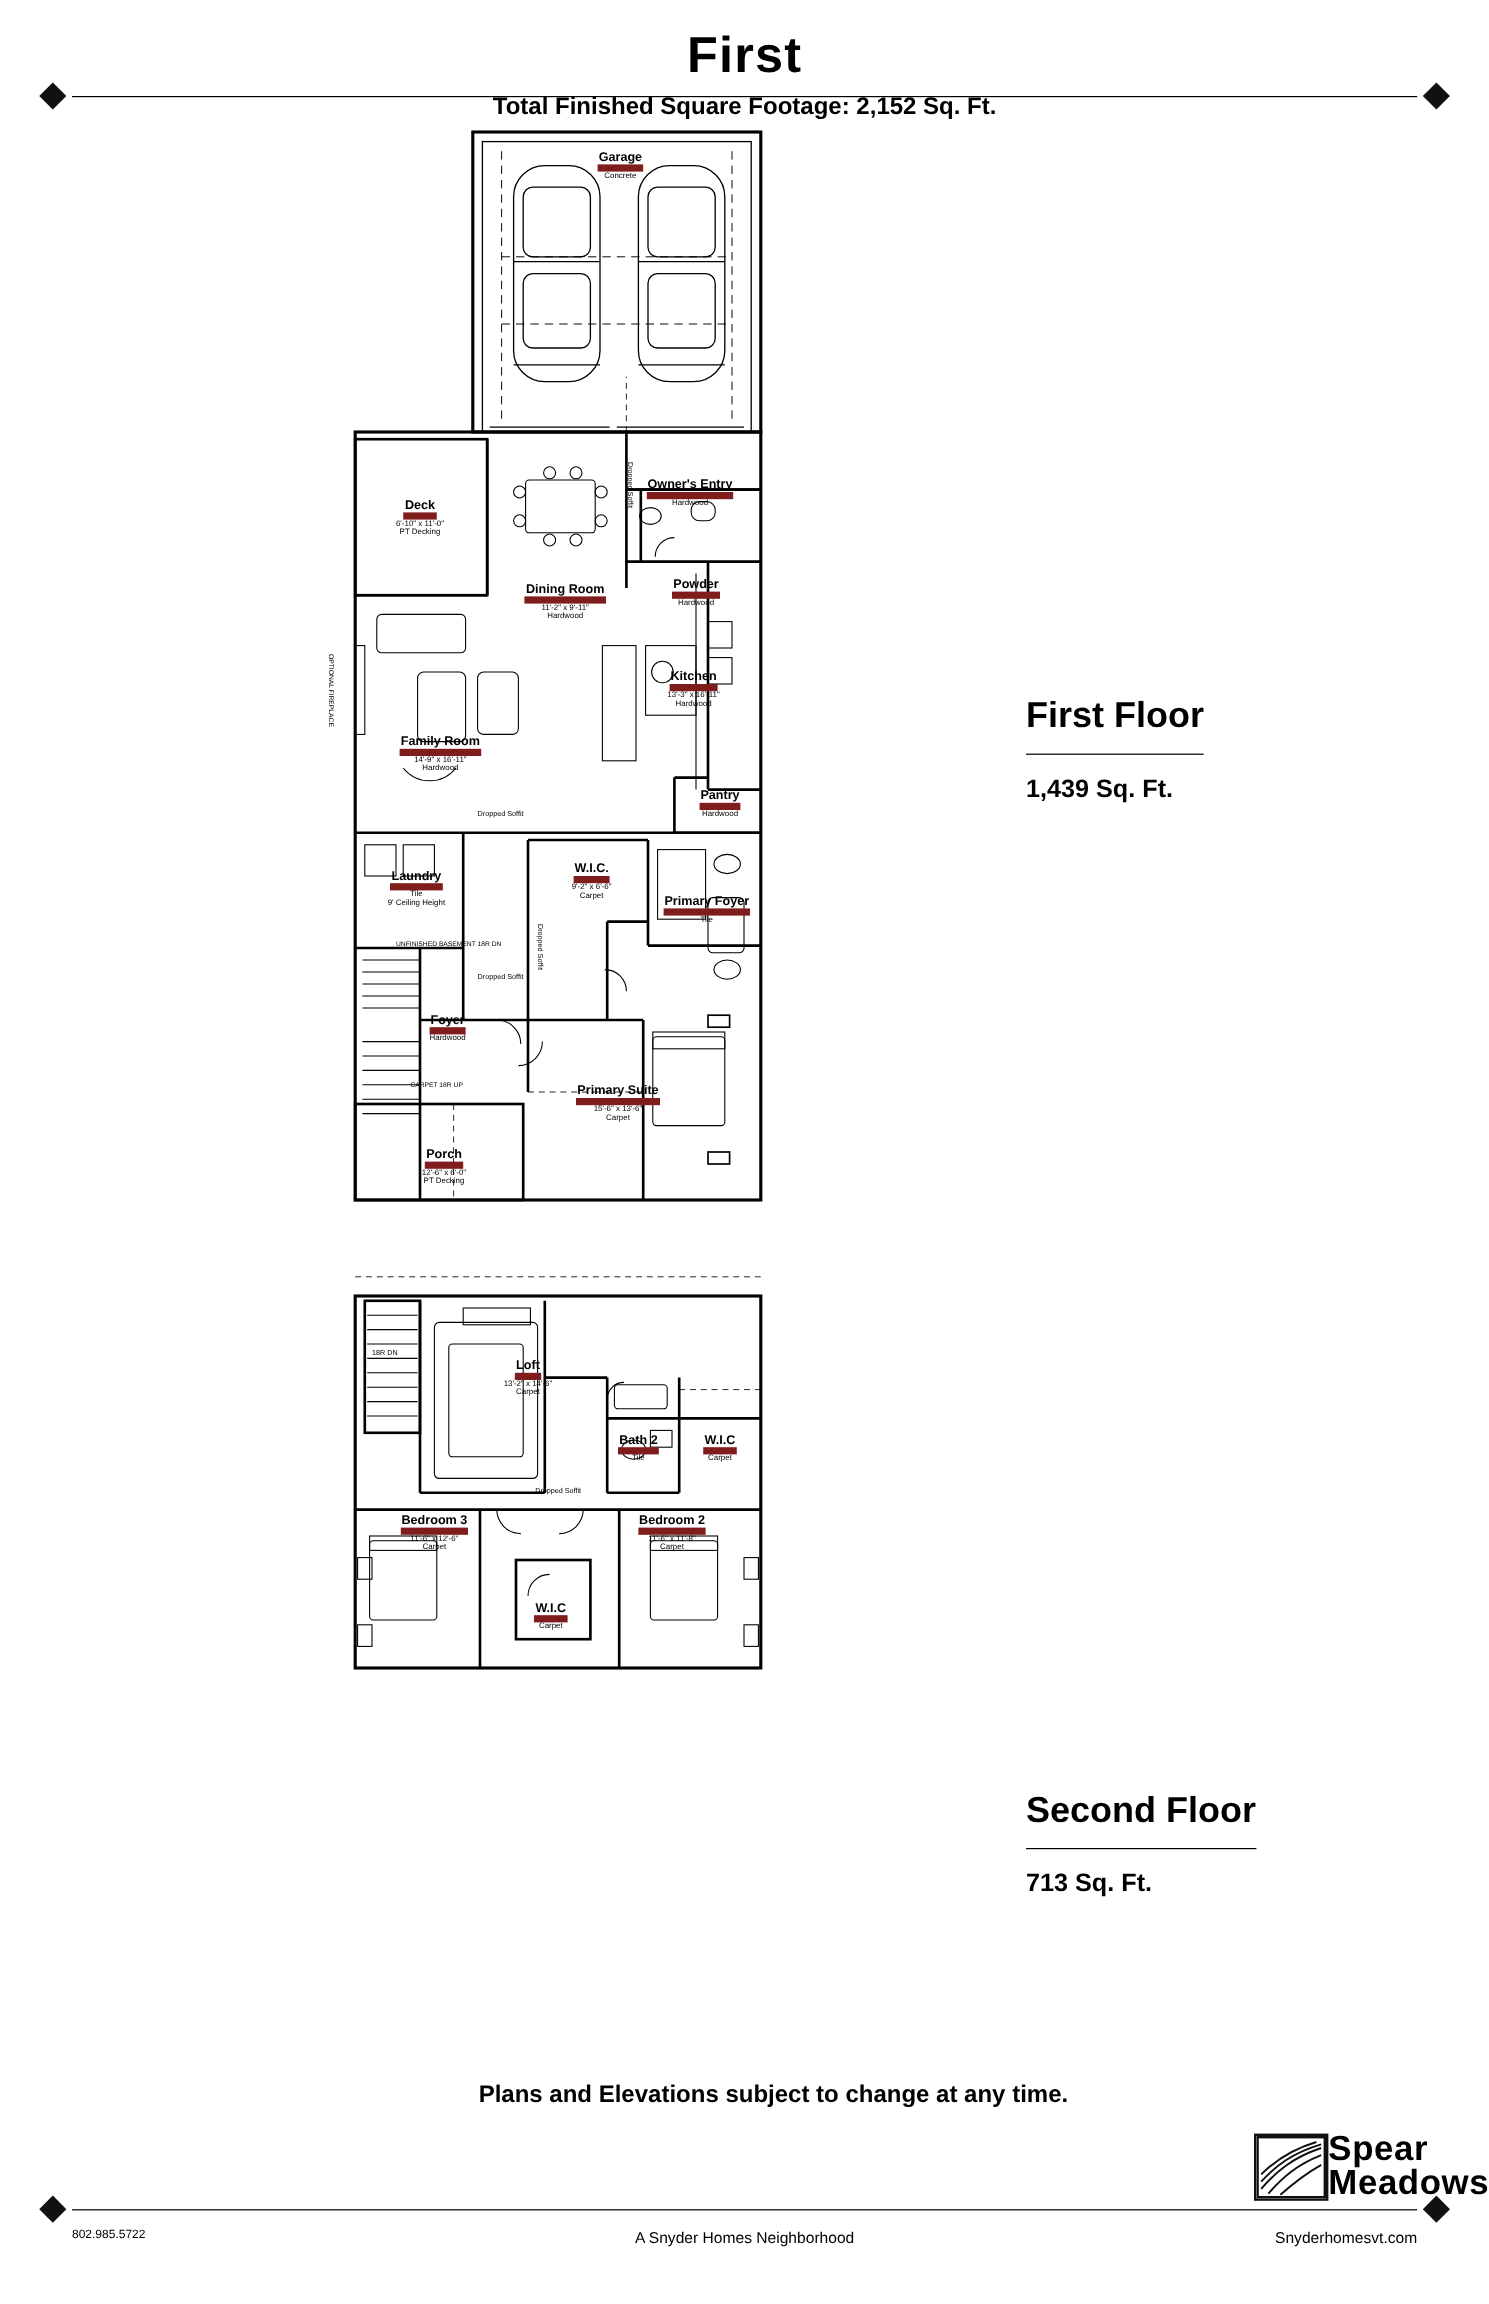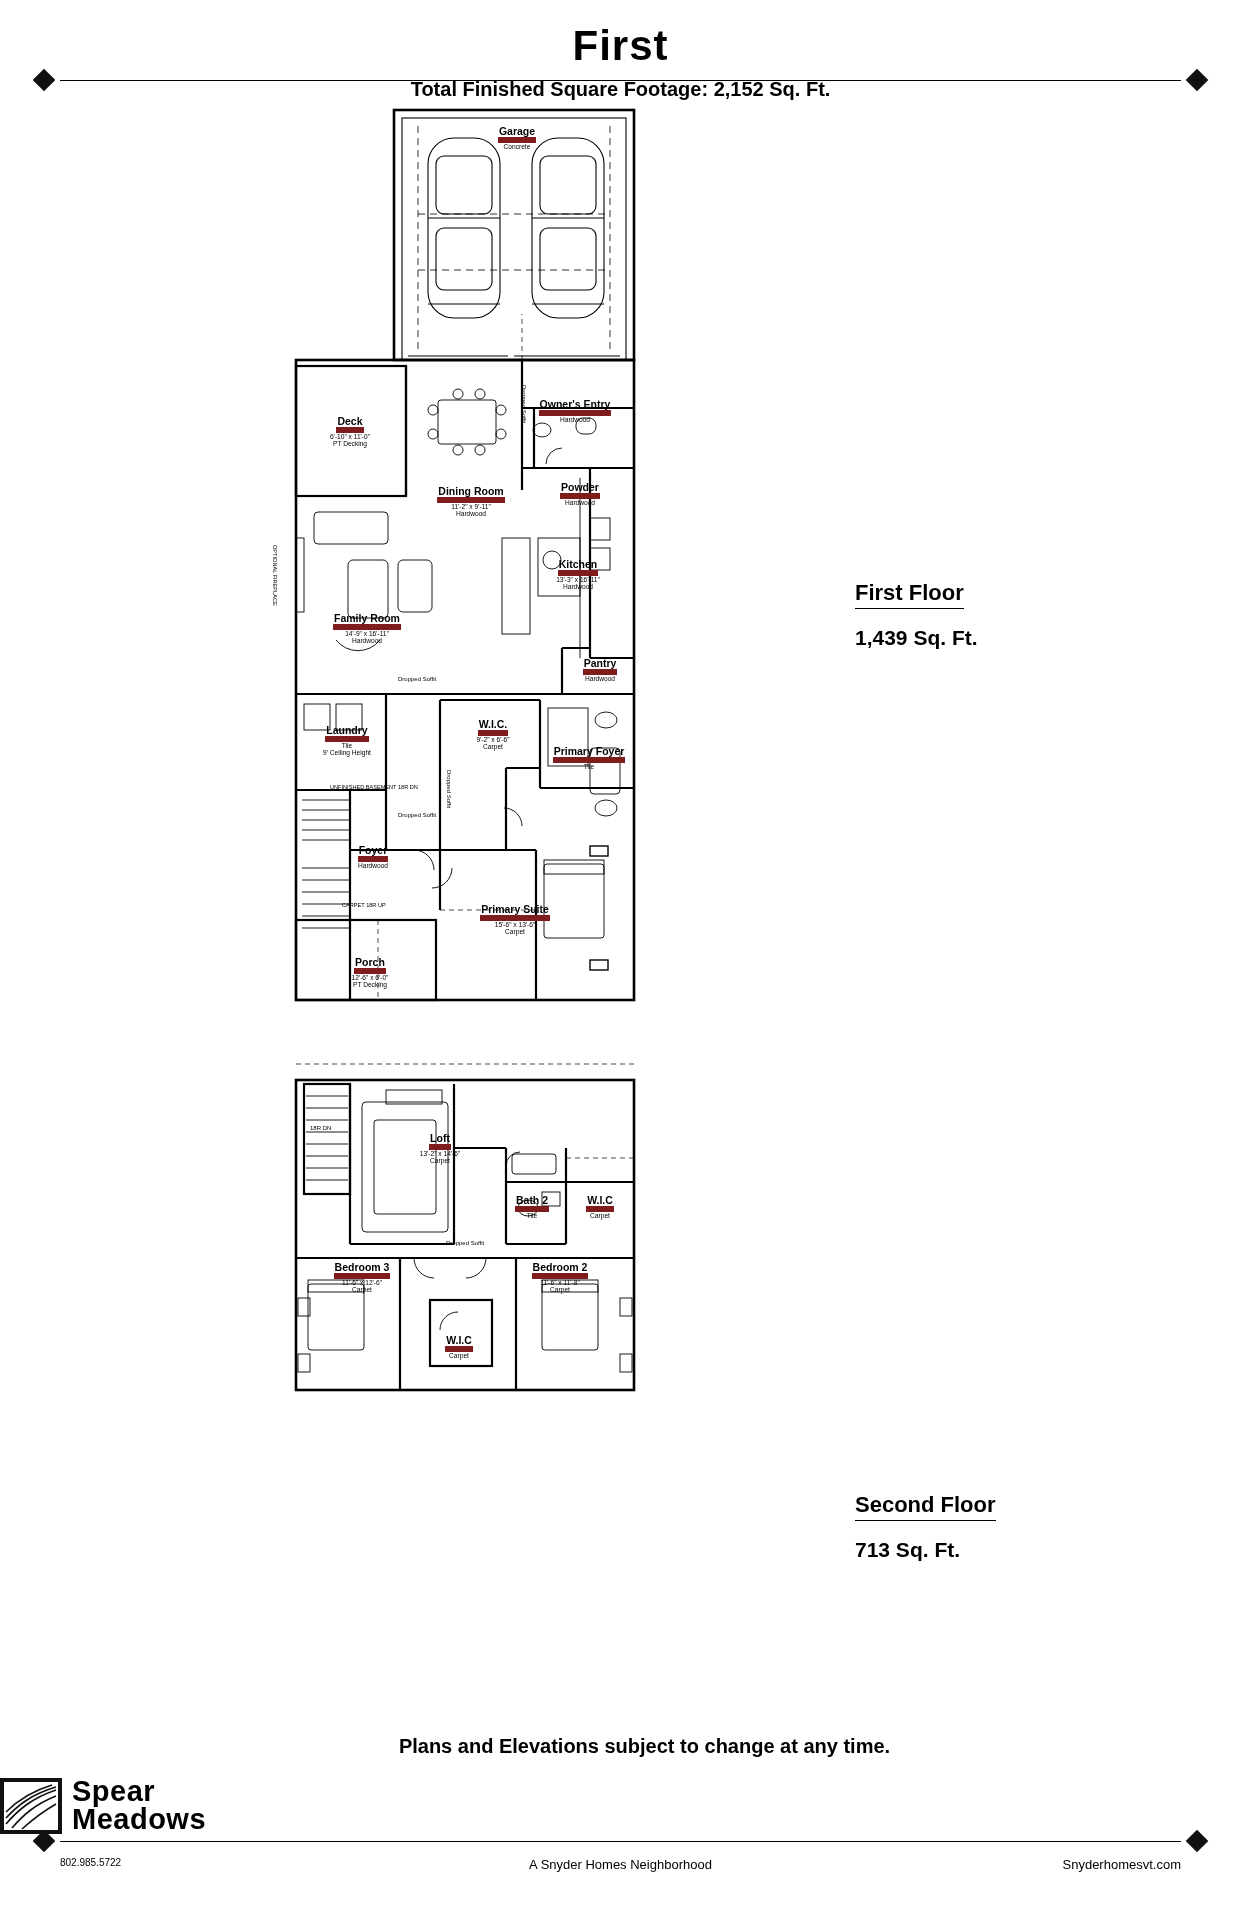--- a/index.html
+++ b/index.html
@@ -13,32 +13,32 @@
   .rule-top{position:absolute;top:80px;left:60px;width:1121px;height:1px;background:#000;}
   .diamond{position:absolute;width:16px;height:16px;background:#111;transform:rotate(45deg);}
   .diamond.tl{left:36px;top:72px;}
   .diamond.tr{left:1189px;top:72px;}
   .diamond.bl{left:36px;top:1833px;}
   .diamond.br{left:1189px;top:1833px;}
 
   
   .rule-bot{position:absolute;top:1841px;left:60px;width:1121px;height:1px;background:#000;}
   .disclaimer{position:absolute;top:1735px;left:0;width:100%;text-align:center;font-size:20px;font-weight:bold;padding-left:24px;}
-  .logo-wrap{position:absolute;top:1778px;left:0;width:100%;display:flex;justify-content:flex-start;align-items:center;gap:10px;}
+  .logo-wrap{position:absolute;top:1778px;left:0;width:100%;display:flex;justify-content:flex-end;align-items:center;}
   .logo-mark{width:58px;height:52px;border:2px solid #111;display:block;}
   .logo-text{line-height:0.95;}
   .logo-text .l1{font-size:29px;font-weight:bold;letter-spacing:.5px;}
   .logo-text .l2{font-size:29px;font-weight:bold;letter-spacing:.5px;}
   .foot-left{position:absolute;top:1857px;left:60px;font-size:10px;}
   .foot-center{position:absolute;top:1857px;left:0;width:100%;text-align:center;font-size:13px;}
   .foot-right{position:absolute;top:1857px;right:60px;font-size:13px;}
 
   
   .floor-caption{position:absolute;font-weight:bold;}
-  .floor-caption .name{font-size:22px;border-bottom:1.5px solid #000;padding-bottom:2px;display:inline-block;}
+  .floor-caption .name{font-size:30px;border-bottom:1.5px solid #000;padding-bottom:14px;display:inline-block;}
   .floor-caption .sqft{font-size:21px;margin-top:17px;}
 
   .cap-first{top:580px;left:855px;}
   .cap-second{top:1492px;left:855px;}
 
   
   .plan{position:absolute;}
   .plan svg{display:block;}
 
   

